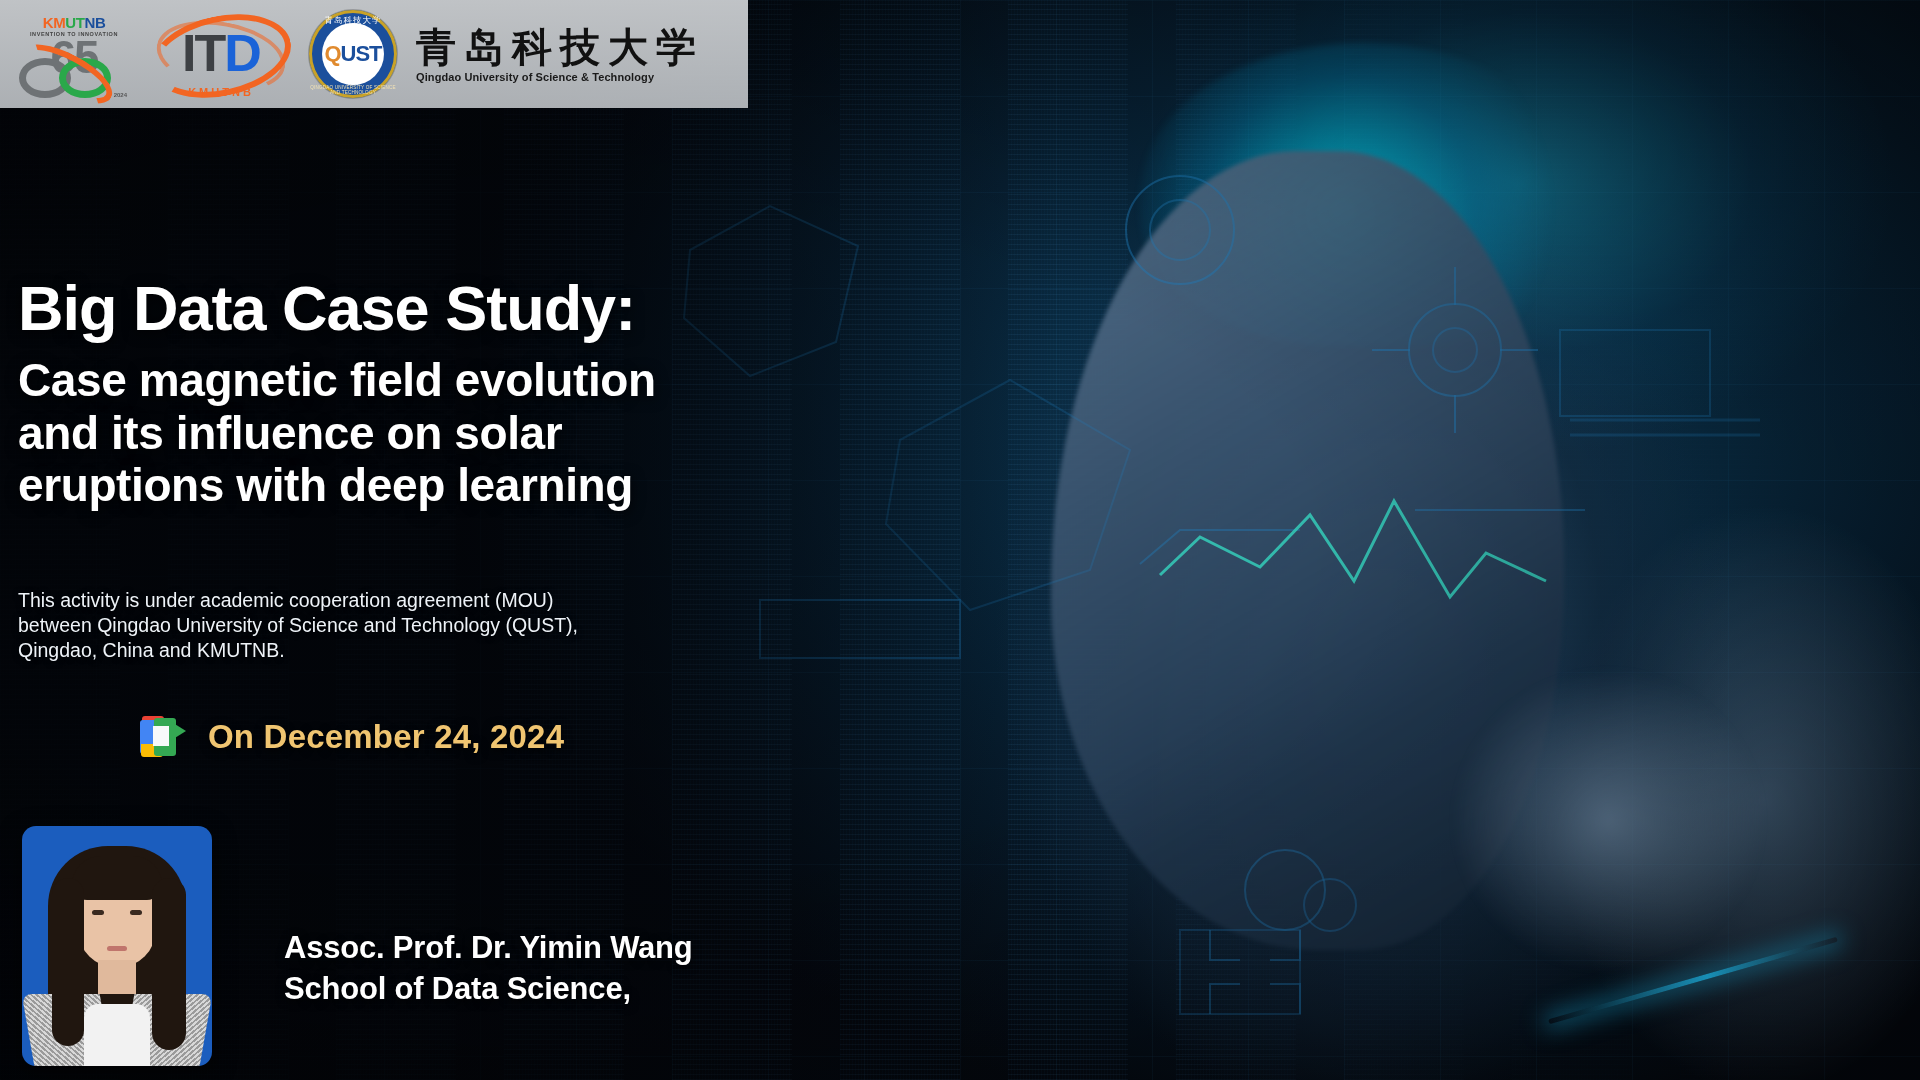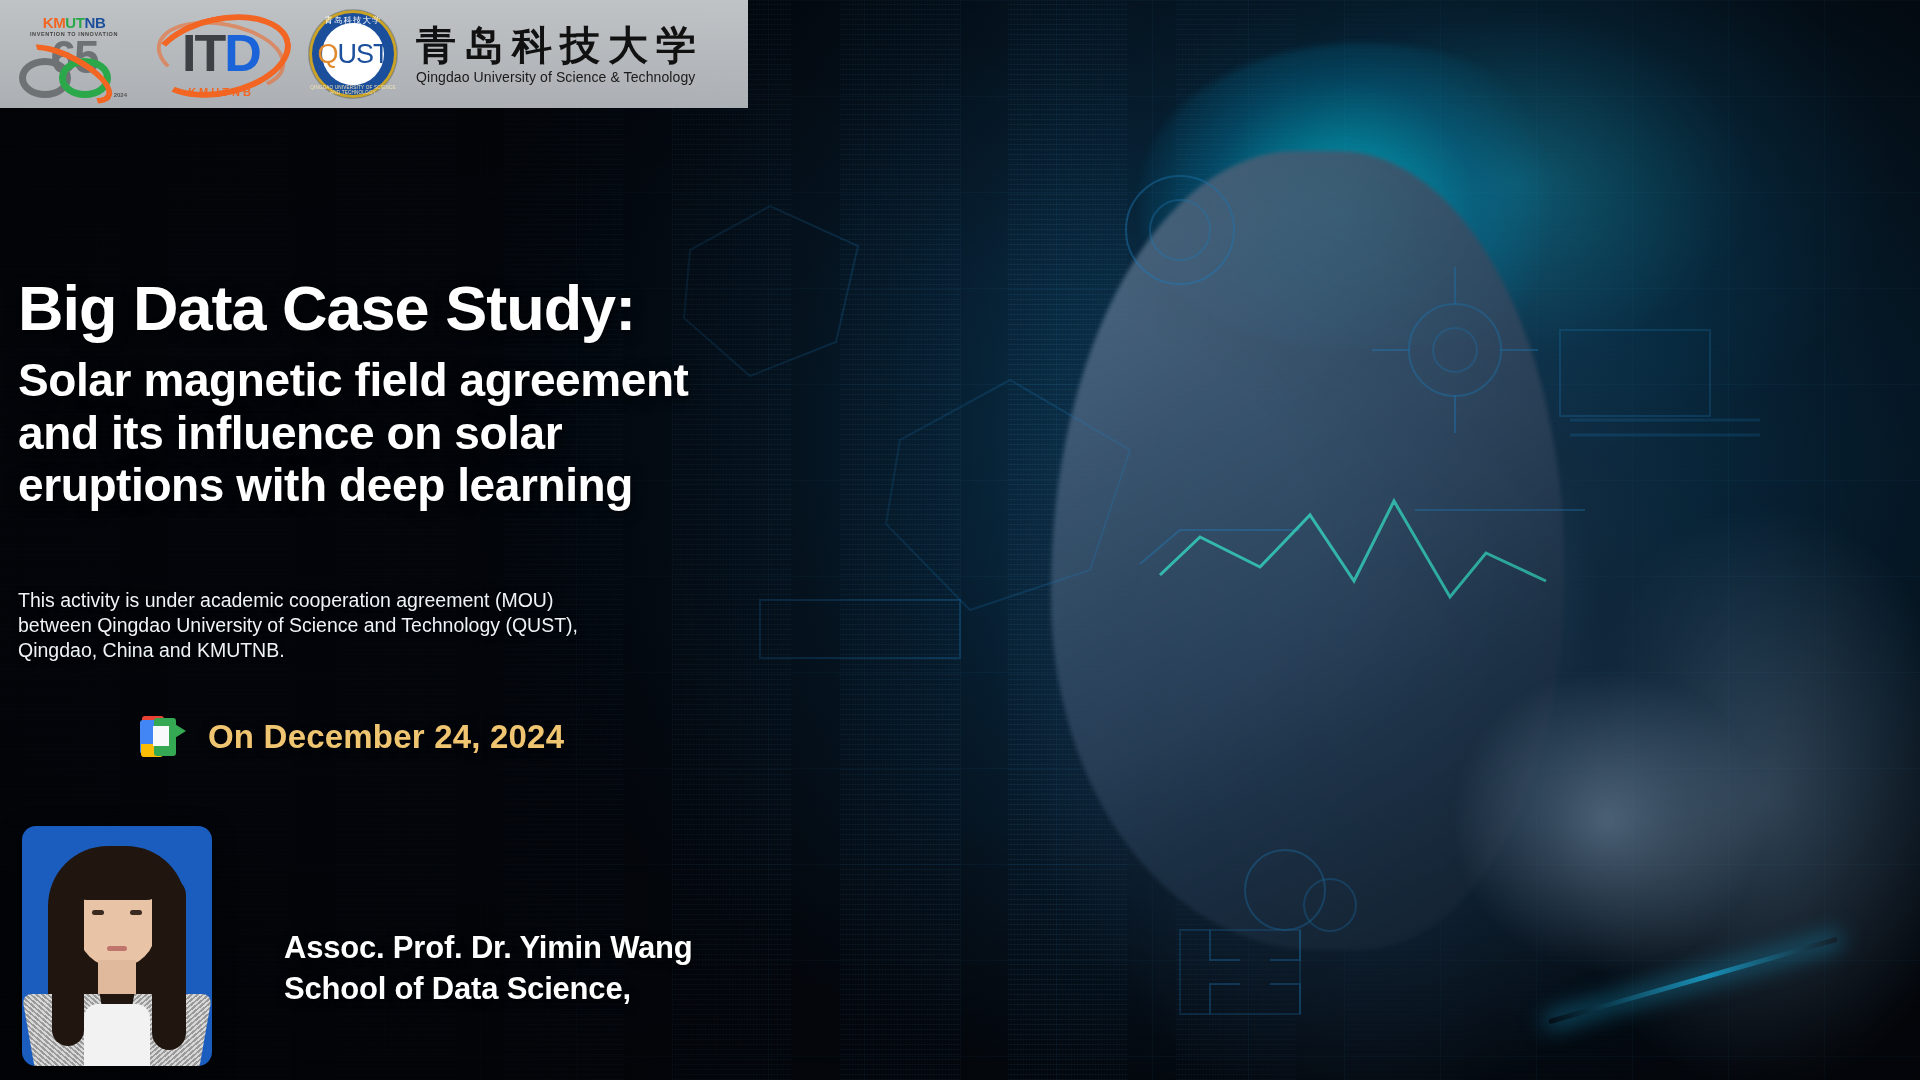--- a/index.html
+++ b/index.html
@@ -147,40 +147,40 @@
   
   .qust { width:98px; flex:0 0 98px; }
   .qust-seal { position:relative; width:88px; height:88px; border-radius:50%;
     background:#1b4f9c;
     box-shadow:0 0 0 3px #c9a227 inset, 0 0 0 1px rgba(0,0,0,.2); }
   .qust-seal .inner {
     position:absolute; left:13px; top:13px; width:62px; height:62px; border-radius:50%;
     background:#fff; display:flex; align-items:center; justify-content:center;
     flex-direction:column;
   }
-  .qust-seal .q-letters { font-size:27px; font-weight:400; color:#1b4f9c; letter-spacing:-1px; line-height:1; }
+  .qust-seal .q-letters { font-size:22px; font-weight:700; color:#1b4f9c; letter-spacing:-1px; line-height:1; }
   .qust-seal .q-letters .q { color:#e08a2e; }
   .qust-seal .ring-top {
     position:absolute; left:0; right:0; top:5px; text-align:center;
     font-size:8.5px; color:#fff; letter-spacing:1px;
   }
   .qust-seal .ring-bottom {
     position:absolute; left:0; right:0; bottom:3px; text-align:center;
     font-size:4.6px; color:#f2e2b5; letter-spacing:.2px;
   }
   .qust-seal .year { position:absolute; left:0; right:0; bottom:12px; text-align:center; font-size:5px; color:#fff; }
 
   
   .cn { flex:1 1 auto; flex-direction:column; align-items:flex-start; padding-left:6px; }
   .cn-han {
     font-family:"DejaVu Sans", sans-serif;
     font-size:40px; font-weight:700; color:#111; letter-spacing:8px; line-height:1.05;
     white-space:nowrap;
   }
-  .cn-en { font-size:14px; font-weight:400; color:#1a1a1a; letter-spacing:.1px; margin-top:3px; white-space:nowrap; }
+  .cn-en { font-size:11px; font-weight:700; color:#1a1a1a; letter-spacing:.1px; margin-top:3px; white-space:nowrap; }
 
   
   #title-block { position:absolute; left:18px; top:276px; width:880px; }
   #main-title {
     font-family:"Liberation Sans", sans-serif;
     font-size:63px; font-weight:700; color:#fff; line-height:1.02;
     letter-spacing:-1px;
     text-shadow:0 2px 14px rgba(0,0,0,.85);
   }
   #subtitle {
@@ -323,21 +323,21 @@
     <div class="logo-slot cn">
       <div class="cn-han">青岛科技大学</div>
       <div class="cn-en">Qingdao University of Science &amp; Technology</div>
     </div>
 
   </div>
 
   <div id="title-block">
     <div id="main-title">Big Data Case Study:</div>
     <div id="subtitle">
-      <div>Solar magnetic field agreement</div>
+      <div>Case magnetic field evolution</div>
       <div>and its influence on solar</div>
       <div>eruptions with deep learning</div>
     </div>
   </div>
 
   <div id="mou">
     <div>This activity is under academic cooperation agreement (MOU)</div>
     <div>between Qingdao University of Science and Technology (QUST),</div>
     <div>Qingdao, China and KMUTNB.</div>
   </div>

